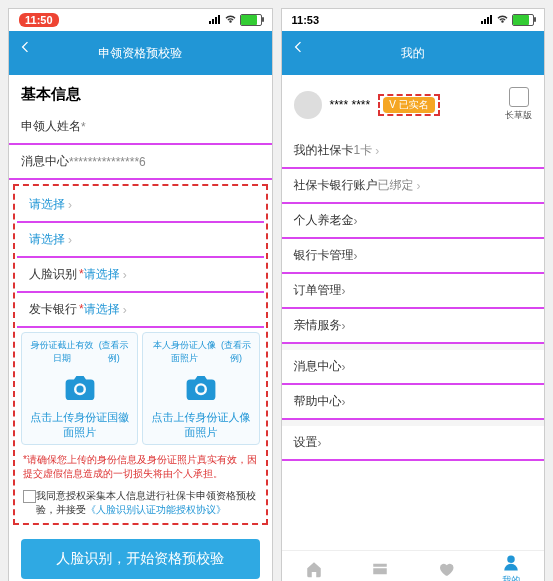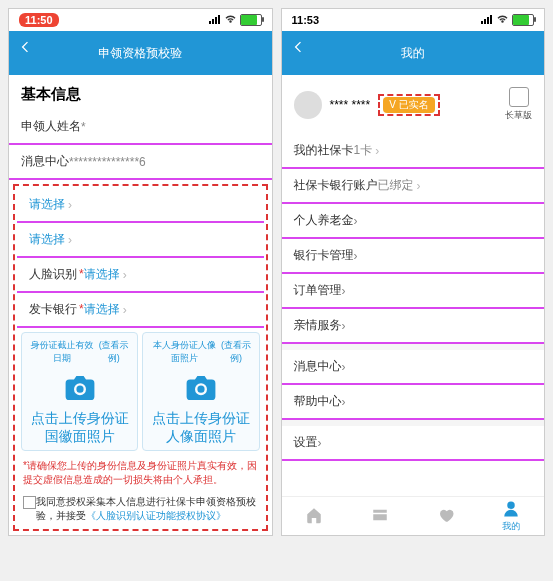--- a/index.html
+++ b/index.html
@@ -13,21 +13,21 @@
   .row{display:flex;align-items:center;padding:8px 12px;border-bottom:2px solid #d946ef;font-size:12px;color:#333}
   .row .val{color:#888;display:flex;align-items:center;gap:3px}
   .req::after{content:"*";color:#d33;margin-left:2px}
   .sel{color:#2196d6}
   .chev{color:#bbb;font-size:12px}
   .dashbox{border:2px dashed #d33;margin:4px;padding:2px}
   .upload-row{display:flex;gap:4px;padding:4px}
   .up{flex:1;border:1px solid #cde5f3;border-radius:4px;padding:4px;text-align:center;background:#f7fbfe}
   .up .hd{display:flex;justify-content:space-between;font-size:9px;color:#2196d6;padding:2px 2px 4px}
   .up .cam{height:38px;display:flex;align-items:center;justify-content:center}
-  .up .ft{font-size:14px;color:#2196d6;padding-top:3px}
+  .up .ft{font-size:11px;color:#2196d6;padding-top:3px}
   .warn{color:#d33;font-size:10px;padding:4px 6px;line-height:1.4}
   .agree{display:flex;font-size:10px;padding:4px 6px;align-items:flex-start;color:#333}
   .agree .lnk{color:#2196d6}
   .cb{width:11px;height:11px;border:1px solid #999;margin-top:1px;flex:none}
   .btn-main{margin:10px 12px;background:#2fa9e3;color:#fff;text-align:center;padding:11px 0;border-radius:4px;font-size:14px}
   .me-card{display:flex;align-items:center;padding:12px;gap:8px}
   .avatar{width:28px;height:28px;border-radius:50%;background:#ddd}
   .badge{border:2px dashed #d33;padding:1px 3px}
   .badge-in{background:#f5a623;color:#fff;font-size:10px;border-radius:4px;padding:1px 6px;display:inline-block}
   .side-btn{margin-left:auto;text-align:right;font-size:9px;color:#555}
@@ -130,20 +130,21 @@
         </div>
         <div class="ft">点击上传身份证人像面照片</div>
       </div>
     </div>
     <div class="warn">*请确保您上传的身份信息及身份证照片真实有效，因提交虚假信息造成的一切损失将由个人承担。</div>
     <div class="agree">
       <span class="cb"></span>
       <span><span>我同意授权采集本人信息进行社保卡申领资格预校验，并接受</span><span class="lnk">《人脸识别认证功能授权协议》</span></span>
     </div>
   </div>
+  <div class="btn-main">人脸识别，开始资格预校验</div>
 </div>
 
 <div class="phone">
   <div class="status">
     <span>11:53</span>
     <span class="ind">
       <span class="sig"><i></i><i></i><i></i><i></i></span>
       <span>
         <svg width="13" height="10" viewBox="0 0 20 16">
             <path fill="#333" d="M10 14a2 2 0 100-4 2 2 0 000 4zm-5-5a7 7 0 0110 0l-1.5 1.5a5 5 0 00-7 0zm-3-3a11 11 0 0116 0l-1.5 1.5a9 9 0 00-13 0z"></path>

